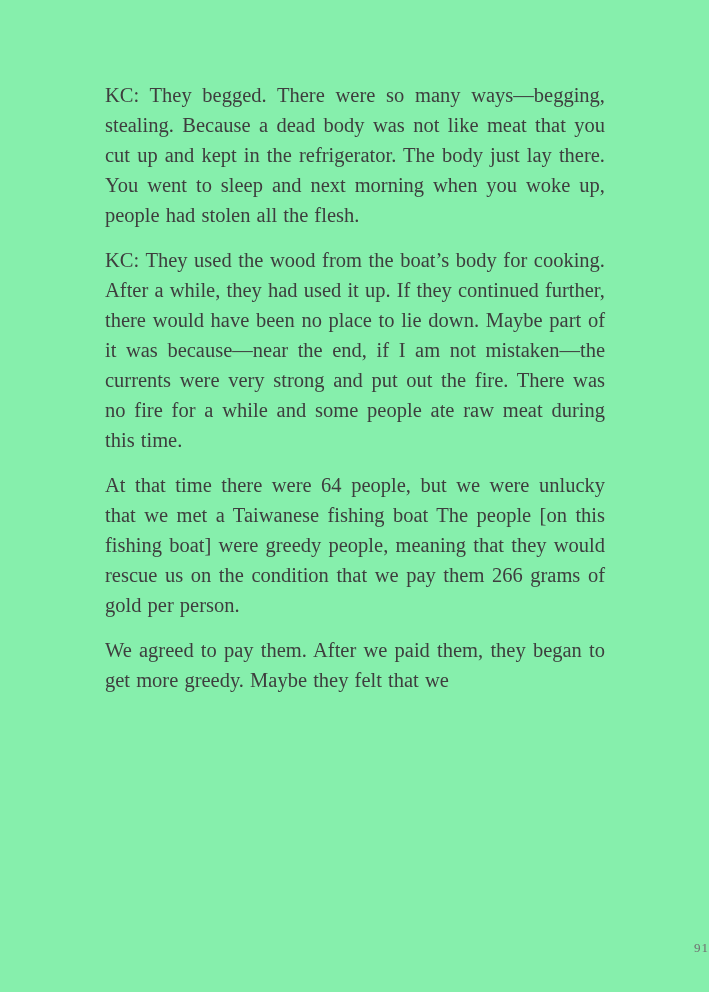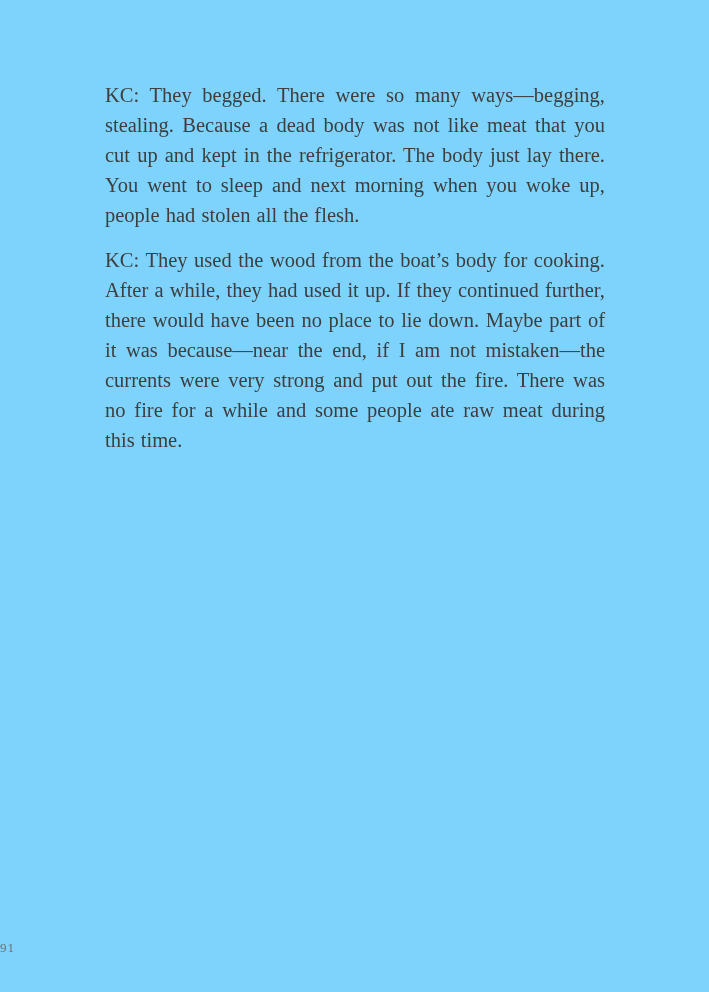--- a/index.html
+++ b/index.html
@@ -5,21 +5,21 @@
   * { box-sizing: border-box; }
   html, body {
     margin: 0;
     padding: 0;
     background: #ffffff;
   }
   .page {
     position: relative;
     width: 709px;
     height: 992px;
-    background: #7dd3fc;
+    background: #86efac;
     font-family: "Liberation Serif", "DejaVu Serif", serif;
     overflow: hidden;
   }
   .text-block {
     position: absolute;
     top: 80px;
     left: 105px;
     width: 500px;
   }
   .text-block p {
@@ -32,28 +32,30 @@
     word-spacing: 1px;
   }
   .text-block p:last-child {
     margin-bottom: 0;
   }
   .page-number {
     position: absolute;
     bottom: 36px;
     left: 0;
     width: 100%;
-    text-align: left;
+    text-align: right;
     font-size: 13px;
     letter-spacing: 1px;
     color: #6f6f6f;
   }
 </style>
 </head>
 <body>
 
 <div class="page">
   <div class="text-block">
     <p>KC: They begged. There were so many ways—begging, stealing. Because a dead body was not like meat that you cut up and kept in the refrigerator. The body just lay there. You went to sleep and next morning when you woke up, people had stolen all the flesh.</p>
     <p>KC: They used the wood from the boat’s body for cooking. After a while, they had used it up. If they continued further, there would have been no place to lie down. Maybe part of it was because—near the end, if I am not mistaken—the currents were very strong and put out the fire. There was no fire for a while and some people ate raw meat during this time.</p>
+    <p>At that time there were 64 people, but we were unlucky that we met a Taiwanese fishing boat The people [on this fishing boat] were greedy people, meaning that they would rescue us on the condition that we pay them 266 grams of gold per person.</p>
+    <p>We agreed to pay them. After we paid them, they began to get more greedy. Maybe they felt that we</p>
   </div>
   <div class="page-number">91</div>
 </div>
 
 </body></html>

